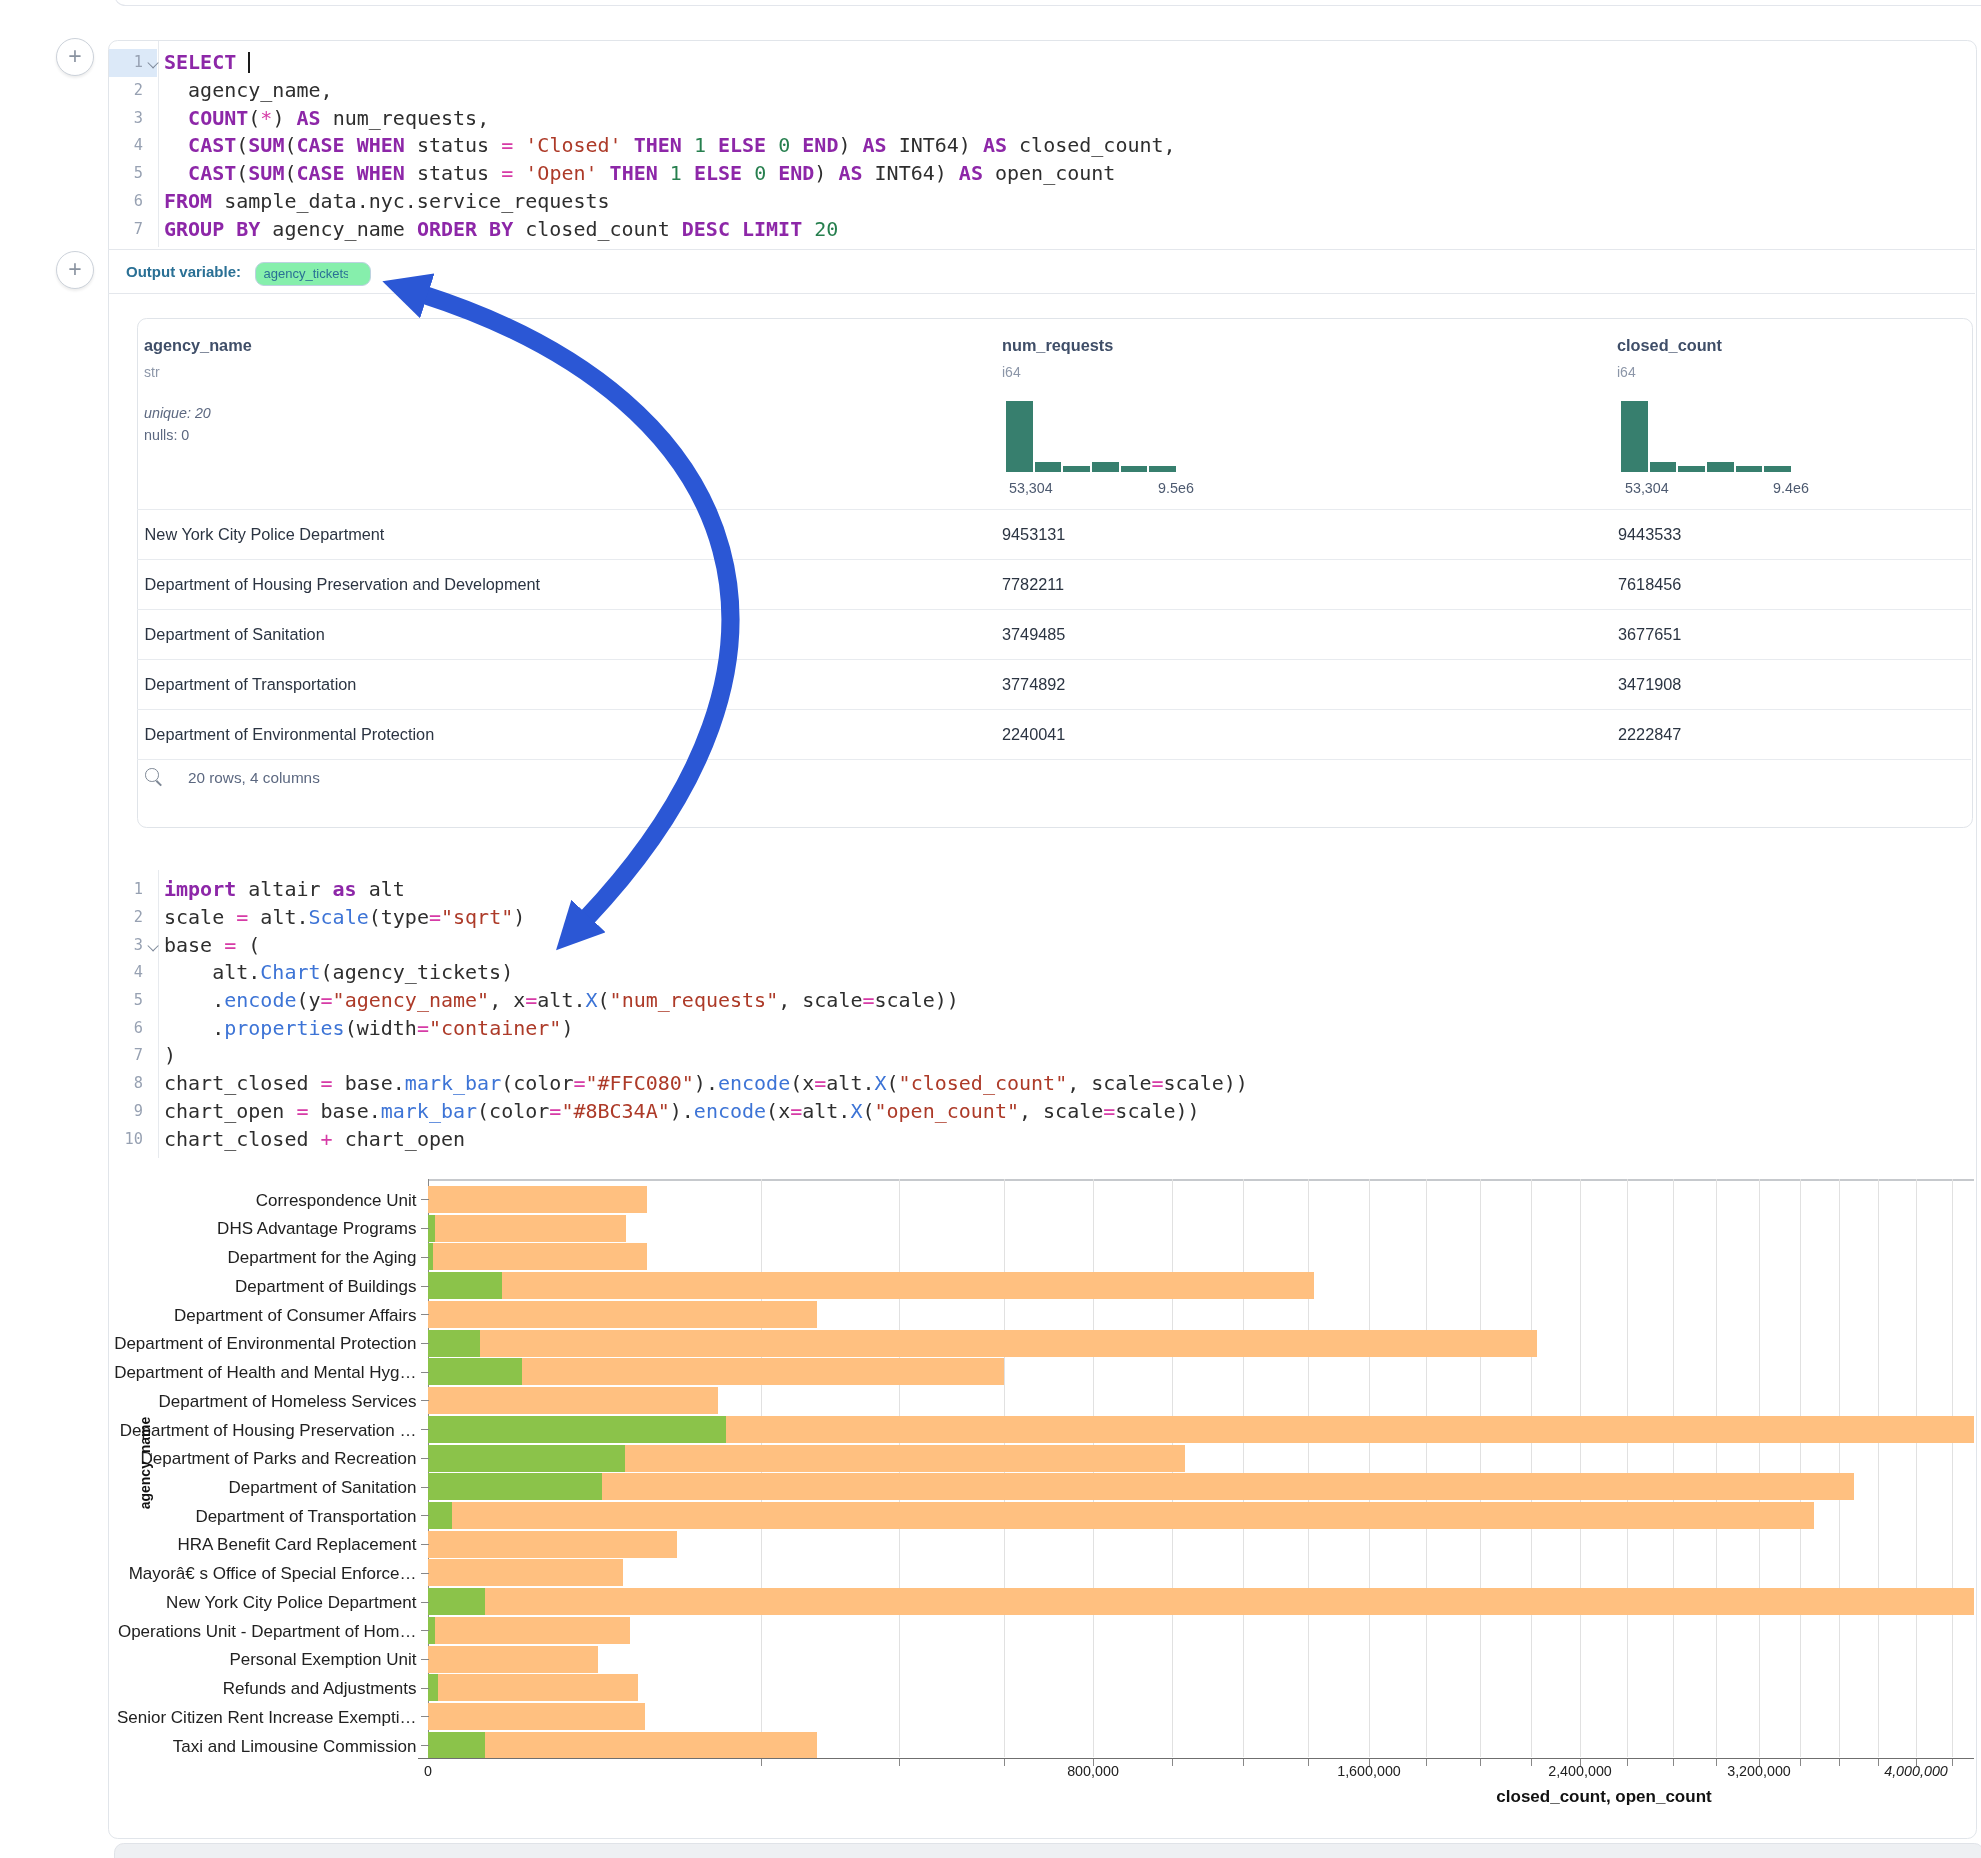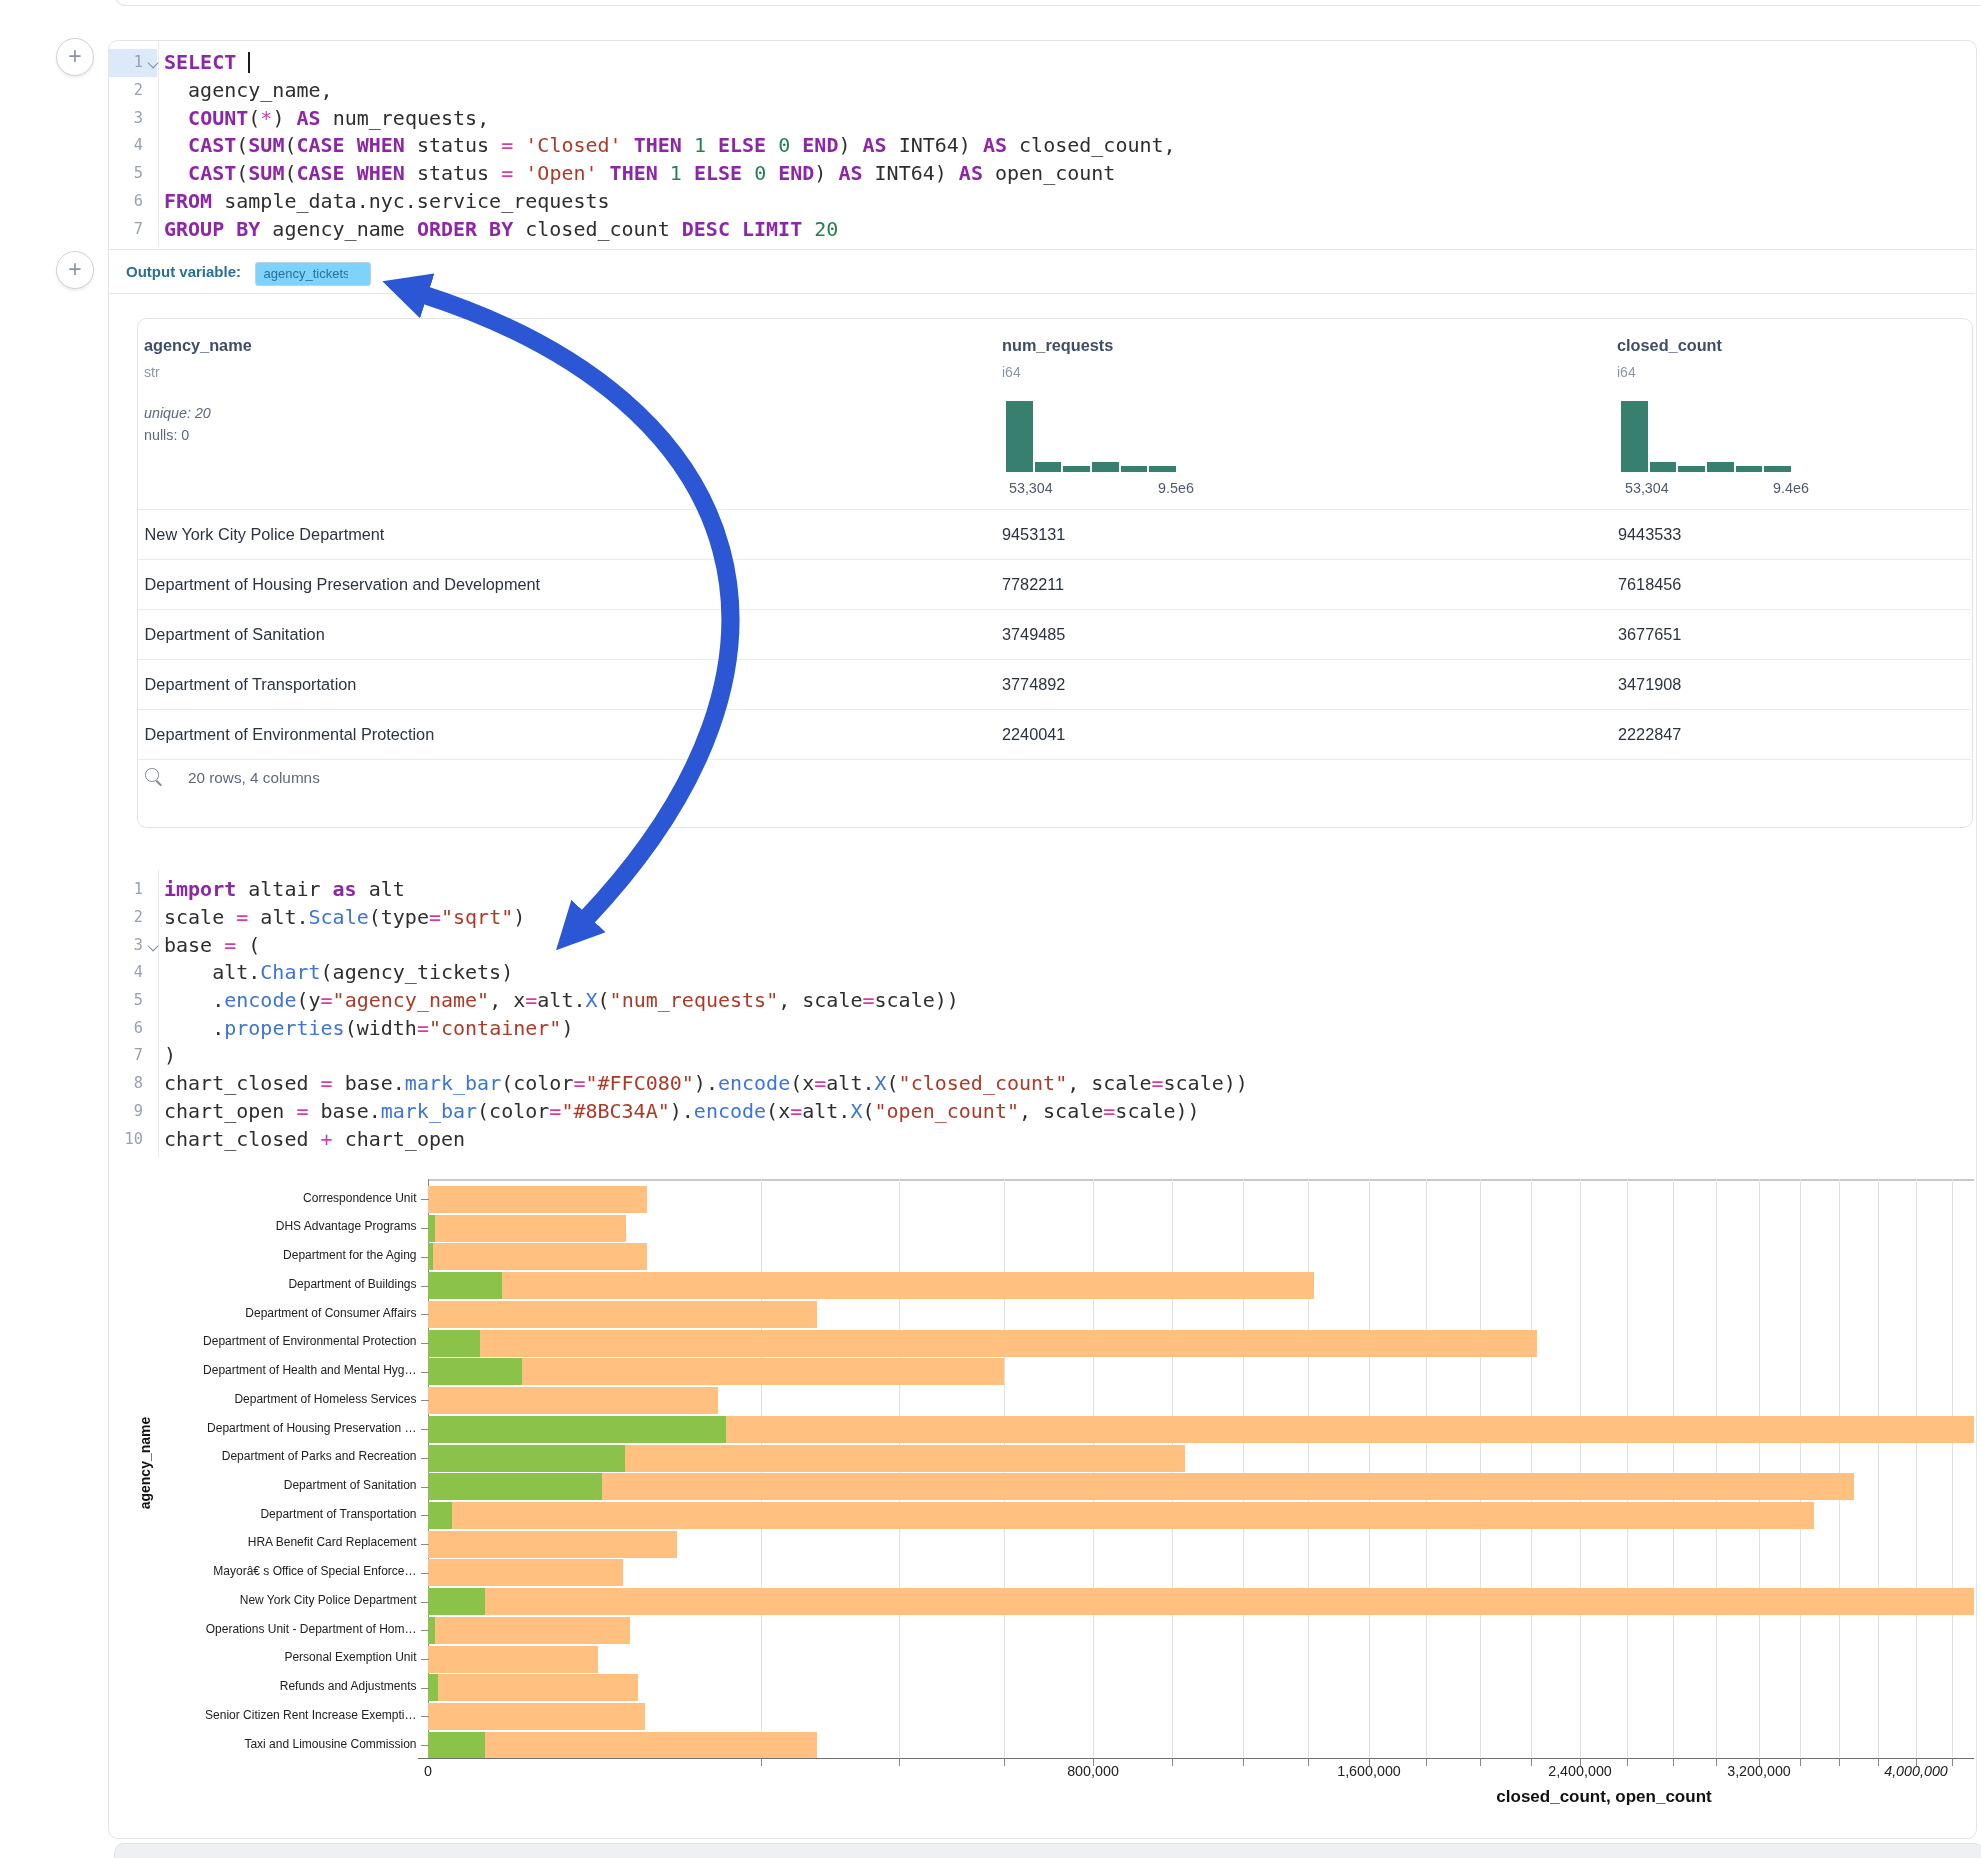--- a/index.html
+++ b/index.html
@@ -27,41 +27,41 @@
   .tk-str{color:#ad3a28;}
   .tk-num{color:#267f4e;}
   .tk-fn{color:#3d74d6;}
   .tk-pl{color:#2e2e2e;}
   .tk-cur{display:inline-block;width:1.9px;height:21px;background:#1a1a1a;vertical-align:-3.8px;}
   .chev{position:absolute;left:41px;top:10.5px;width:6.7px;height:6.7px;border-left:1.5px solid #7c8798;
         border-bottom:1.5px solid #7c8798;transform:rotate(-45deg);}
   #ln1-hl{left:109px;top:49px;width:48px;height:28px;background:#dce9f8;}
   
   #out-label{left:126px;top:263px;font-size:15px;font-weight:bold;color:#2a7095;}
-  #out-chip{left:255px;top:262px;width:114px;height:22px;border:1.4px solid #bdd2e0;border-radius:3px;
-    background:#7dd3fc;overflow:hidden;}
+  #out-chip{left:255px;top:262px;width:114px;height:22px;border:1.4px solid #bdd2e0;border-radius:9px;
+    background:#86efac;overflow:hidden;}
   #out-chip span{display:block;margin:2.9px 0 0 7.6px;width:84px;font-size:13px;color:#2a7095;white-space:nowrap;overflow:hidden;}
   
   #table-card{left:137px;top:318px;width:1834px;height:508px;border:1.4px solid #e0e4e9;border-radius:9.6px;background:#fff;overflow:hidden;}
   .th{position:absolute;font-size:16.3px;font-weight:bold;color:#3f4e68;}
   .tt{position:absolute;font-size:14px;color:#8c96a8;}
   .tstat{position:absolute;font-size:14.3px;color:#5c6880;}
   .hist{position:absolute;width:170px;height:71px;display:flex;align-items:flex-end;gap:1.9px;}
   .hist div{width:27px;background:#377f6e;}
   .hlab{position:absolute;font-size:14.3px;color:#4d5a70;}
   .trow-sep{position:absolute;left:137px;width:1834px;border-top:1.4px solid #e8ebef;}
   .tcell{position:absolute;font-size:16.3px;color:#2b3442;height:50px;line-height:50px;white-space:nowrap;}
   #tfoot-text{left:188px;top:769px;font-size:15.3px;color:#5c6880;}
   #search-icon{left:145px;top:768px;width:21px;height:21px;}
   #search-icon i{position:absolute;left:0;top:0;width:11.5px;height:11.5px;border:1.9px solid #7d8795;border-radius:50%;}
   #search-icon b{position:absolute;left:12.4px;top:12.4px;width:6.7px;height:1.9px;background:#7d8795;transform:rotate(45deg);transform-origin:0 0;}
   
   #chart-clip{left:109px;top:1164px;width:1865px;height:672px;overflow:hidden;}
   .grid{position:absolute;width:1px;background:#e1e1e1;}
-  .ylab{position:absolute;font-size:12px;color:#212121;text-align:right;white-space:nowrap;}
+  .ylab{position:absolute;font-size:17px;color:#212121;text-align:right;white-space:nowrap;}
   .ytick{position:absolute;height:1px;background:#888;}
   .xtick{position:absolute;width:1px;background:#888;}
   .xlab{position:absolute;font-size:14.3px;color:#212121;transform:translateX(-50%);white-space:nowrap;}
   .bar{position:absolute;height:27px;}
   #x-title{left:1604px;top:1787px;transform:translateX(-50%);font-size:17px;font-weight:bold;color:#111;}
   #y-title{left:145px;top:1463px;transform:translate(-50%,-50%) rotate(-90deg);font-size:14px;font-weight:bold;color:#111;}
   
   #bottom-strip{left:114px;top:1843px;width:1868px;height:19px;background:#eef0f3;
     border:1.4px solid #e0e3e8;border-radius:9.6px 9.6px 0 0;}
   #arrow-svg{left:0;top:0;pointer-events:none;}

